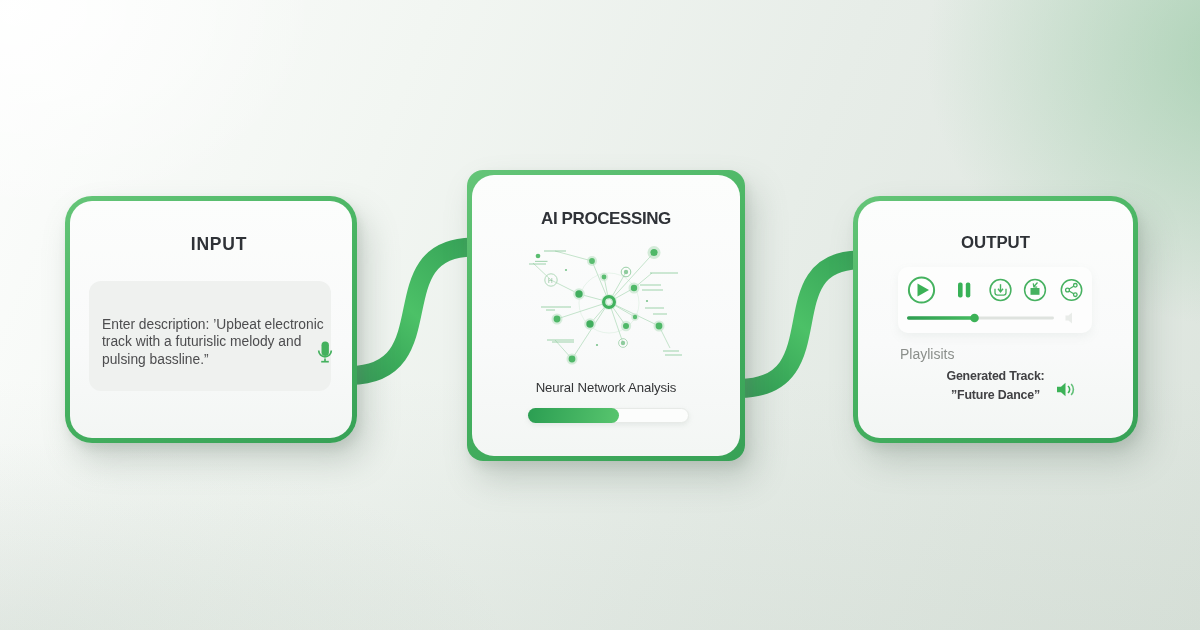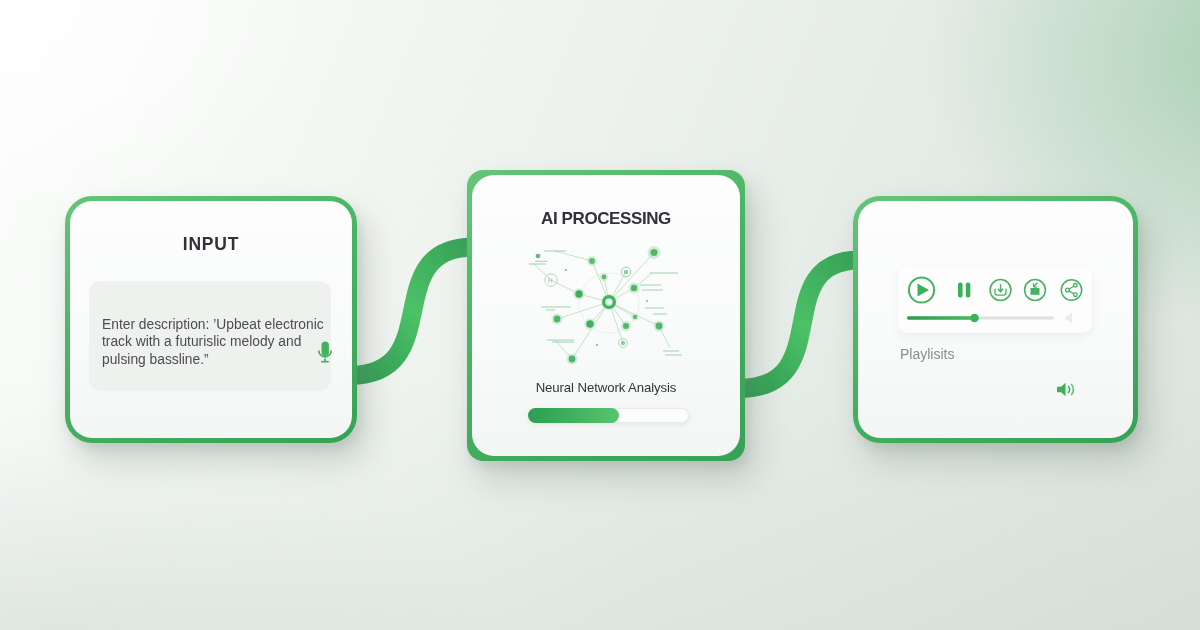--- a/index.html
+++ b/index.html
@@ -17,21 +17,21 @@
     background:linear-gradient(155deg,#65c578 0%,#48b462 45%,#37a156 100%);
     box-shadow:10px 18px 32px rgba(110,130,115,0.30), 3px 6px 10px rgba(110,130,115,0.16);
   }
   .card .inner{width:100%;height:100%;border-radius:22px;box-sizing:border-box;position:relative;
     background:linear-gradient(180deg,#fcfdfc 0%,#f9fafa 60%,#f3f6f4 100%);
   }
   .title{position:absolute;width:100%;text-align:center;font-weight:bold;color:#2f3237;}
   #card1{left:65px;top:196px;width:292px;height:247px;}
   #card2{left:467px;top:170px;width:278px;height:291px;border-radius:16px;}
   #card3{left:853px;top:196px;width:285px;height:247px;}
-  #card1 .title{top:32.5px;font-size:17.5px;letter-spacing:0.8px;}
+  #card1 .title{top:32.5px;font-size:17.5px;letter-spacing:0.8px;padding-left:8px;}
   #card2 .title{top:34px;font-size:17px;letter-spacing:-0.4px;}
   #card3 .title{top:32px;font-size:16.8px;letter-spacing:0px;}
   #inputbox{position:absolute;left:19px;top:80px;width:242px;height:110px;border-radius:12px;
     background:#eff1ef;}
   #inputbox .txt{position:absolute;left:13px;top:10px;width:230px;white-space:nowrap;
     font-size:13.8px;line-height:17.4px;color:#4d4d4f;margin-top:25px;}
   #micwrap{position:absolute;right:-2px;bottom:27px;}
   .nna{position:absolute;width:100%;text-align:center;top:204.5px;font-size:13.2px;letter-spacing:-0.1px;color:#333436;}
   #progress2{position:absolute;left:56px;top:232.5px;width:161px;height:15px;border-radius:8px;
     background:#fcfdfc;border:1px solid #e7eae7;box-sizing:border-box;box-shadow:0 2px 5px rgba(150,165,155,0.18);}
@@ -166,22 +166,24 @@
     <circle cx="97" cy="110" r="1.1" fill="#7cc48d"></circle>
     <circle cx="147" cy="66" r="1.1" fill="#7cc48d"></circle>
     <circle cx="109" cy="67" r="8" fill="#c8e9d0" opacity="0.55"></circle>
     <circle cx="109" cy="67" r="5.4" fill="none" stroke="#41b25e" stroke-width="3.2"></circle>
     <circle cx="109" cy="67" r="2.4" fill="#edf9f0"></circle>
   </g>
 </svg>
 
 <div class="card" id="card3">
   <div class="inner">
+    <div class="title">OUTPUT</div>
     <div id="panel3"></div>
     <div id="playlists">Playlisits</div>
+    <div id="gentrack">Generated Track:<br>”Future Dance”</div>
   </div>
 </div>
 
 <svg class="abs" style="left:853px;top:196px;" width="285" height="247" viewBox="0 0 285 247">
 
   <circle cx="68.5" cy="94" r="12.6" fill="#ffffff" stroke="#45b25f" stroke-width="2"></circle>
   <path d="M64.5 87.5 L64.5 100.5 L76 94 Z" fill="#3cb257"></path>
 
   <rect x="105" y="86.5" width="4.6" height="15" rx="2" fill="#38b157"></rect>
   <rect x="112.8" y="86.5" width="4.5" height="15" rx="2" fill="#38b157"></rect>

